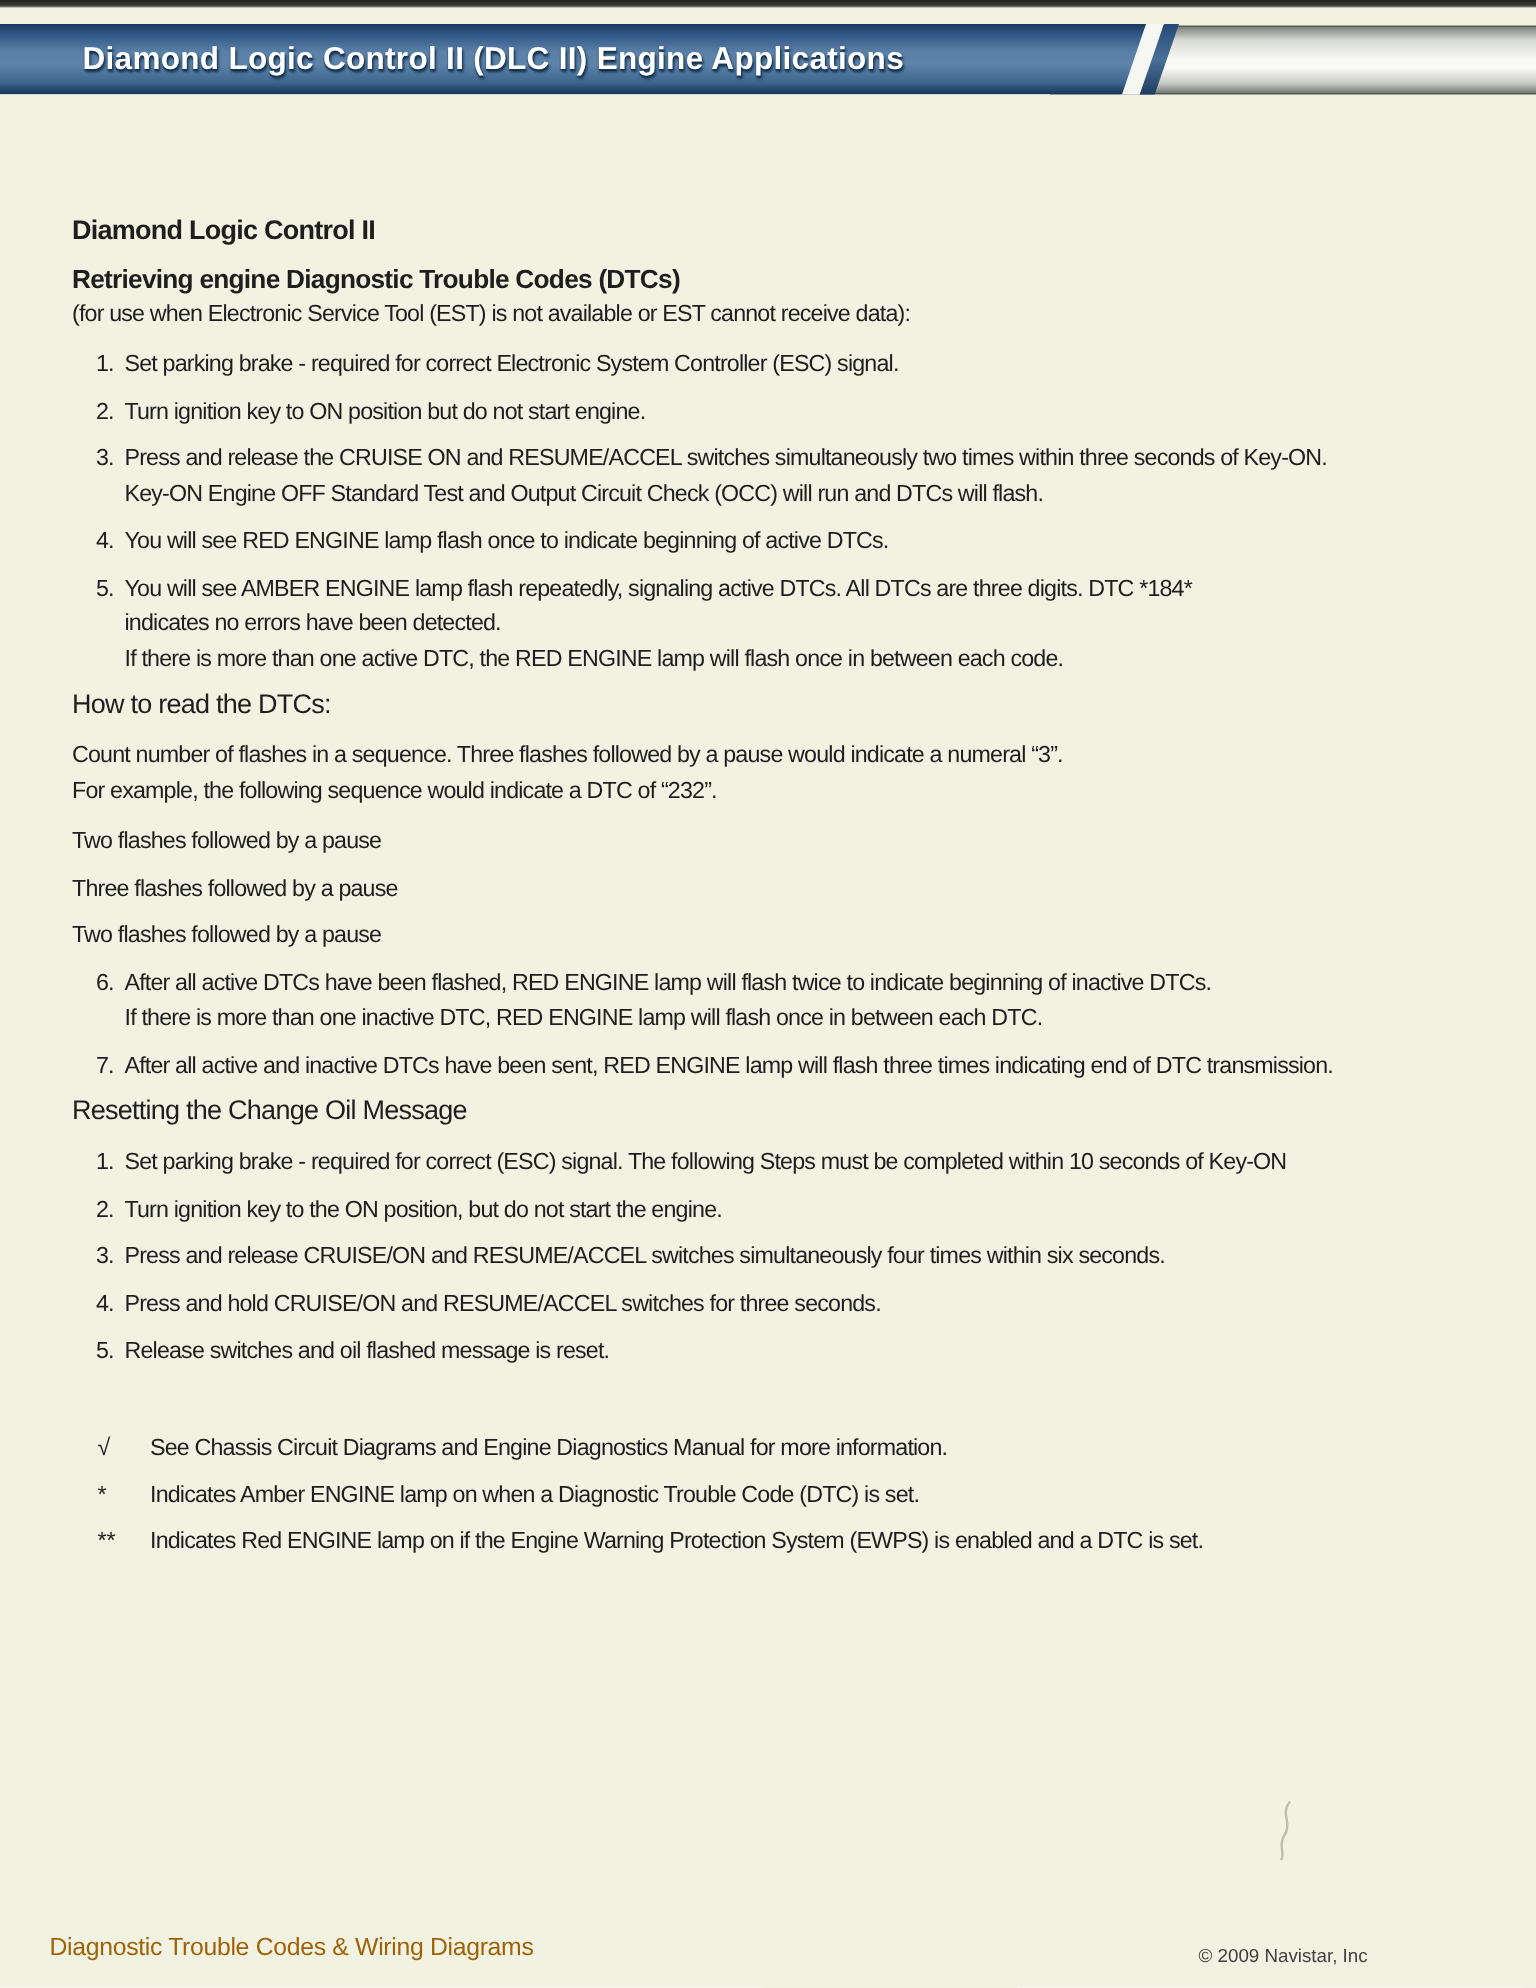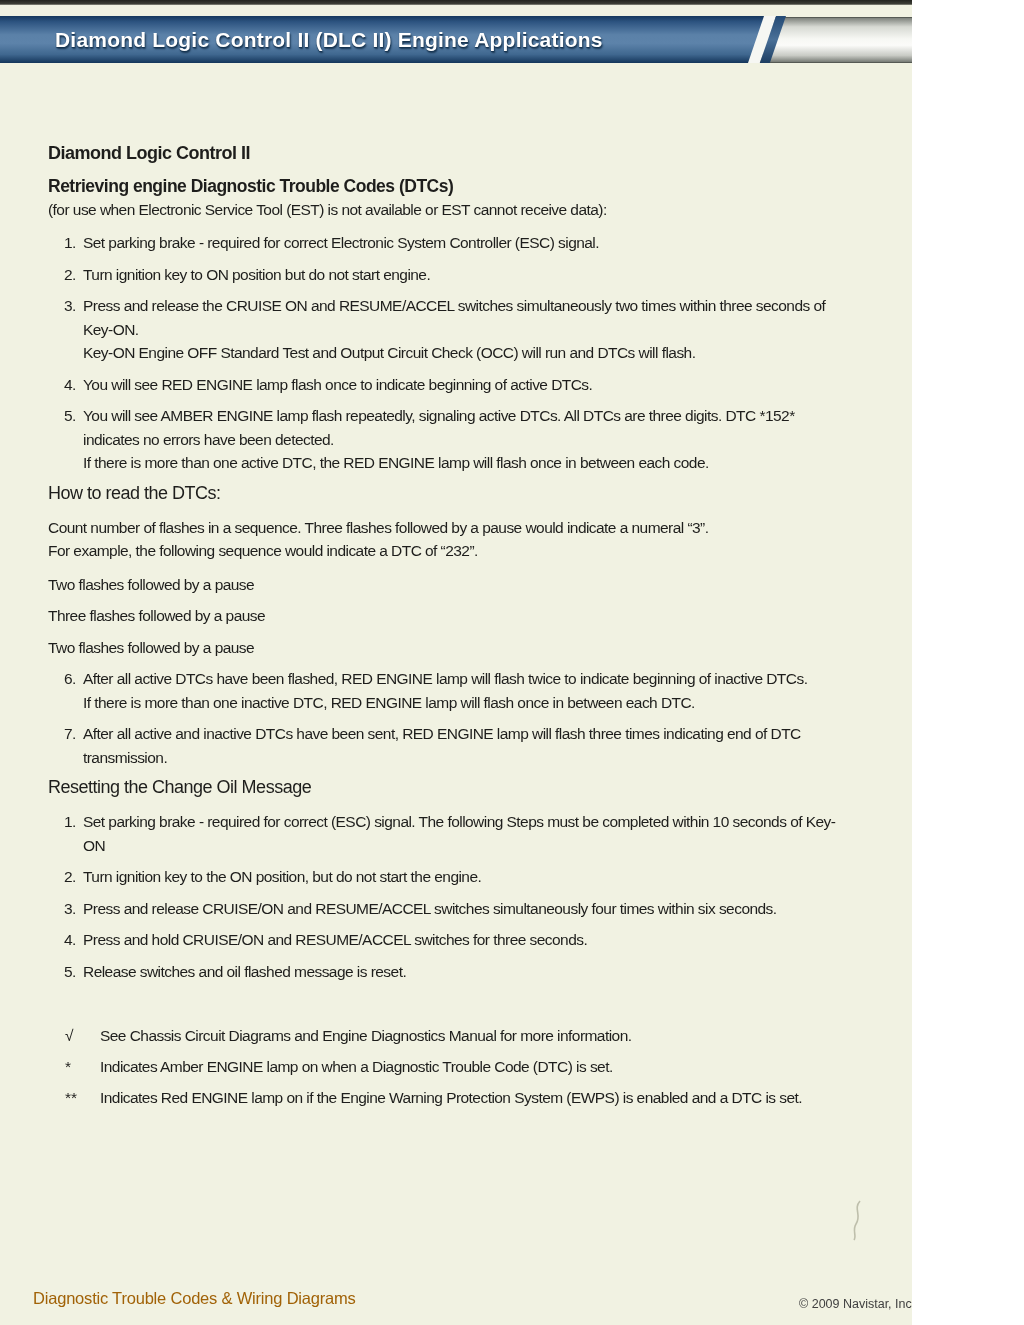--- a/index.html
+++ b/index.html
@@ -1,20 +1,20 @@
 <!DOCTYPE html>
 <html><head>
 <meta charset="utf-8">
 <style>
   html,body { margin:0; padding:0; }
   body { font-family:"Liberation Sans", sans-serif; }
 
   .page {
     position:relative;
-    width:912px; height:1325px;
+    width:1024px; height:1325px;
     background:#f1f2e2;
     overflow:hidden;
     color:#1e1e1c;
   }
 
   
   .top-band {
     position:absolute; top:0; left:0; right:0; height:5px;
     background:linear-gradient(180deg,#22231e 0%,#3a3b34 70%,#8d8e83 100%);
   }
@@ -119,21 +119,21 @@
         <span class="num">3.</span>
         <span class="txt">Press and release the CRUISE ON and RESUME/ACCEL switches simultaneously two times within three seconds of Key-ON.
 Key-ON Engine OFF Standard Test and Output Circuit Check (OCC) will run and DTCs will flash.</span>
       </div>
       <div class="step">
         <span class="num">4.</span>
         <span class="txt">You will see RED ENGINE lamp flash once to indicate beginning of active DTCs.</span>
       </div>
       <div class="step">
         <span class="num">5.</span>
-        <span class="txt">You will see AMBER ENGINE lamp flash repeatedly, signaling active DTCs. All DTCs are three digits. DTC *152*
+        <span class="txt">You will see AMBER ENGINE lamp flash repeatedly, signaling active DTCs. All DTCs are three digits. DTC *184*
 indicates no errors have been detected.
 If there is more than one active DTC, the RED ENGINE lamp will flash once in between each code.</span>
       </div>
     </div>
 
     <h3 class="sec-head mt-read">How to read the DTCs:</h3>
     <p class="para">Count number of flashes in a sequence. Three flashes followed by a pause would indicate a numeral “3”.
 For example, the following sequence would indicate a DTC of “232”.</p>
     <p class="seq">Two flashes followed by a pause</p>
     <p class="seq">Three flashes followed by a pause</p>

